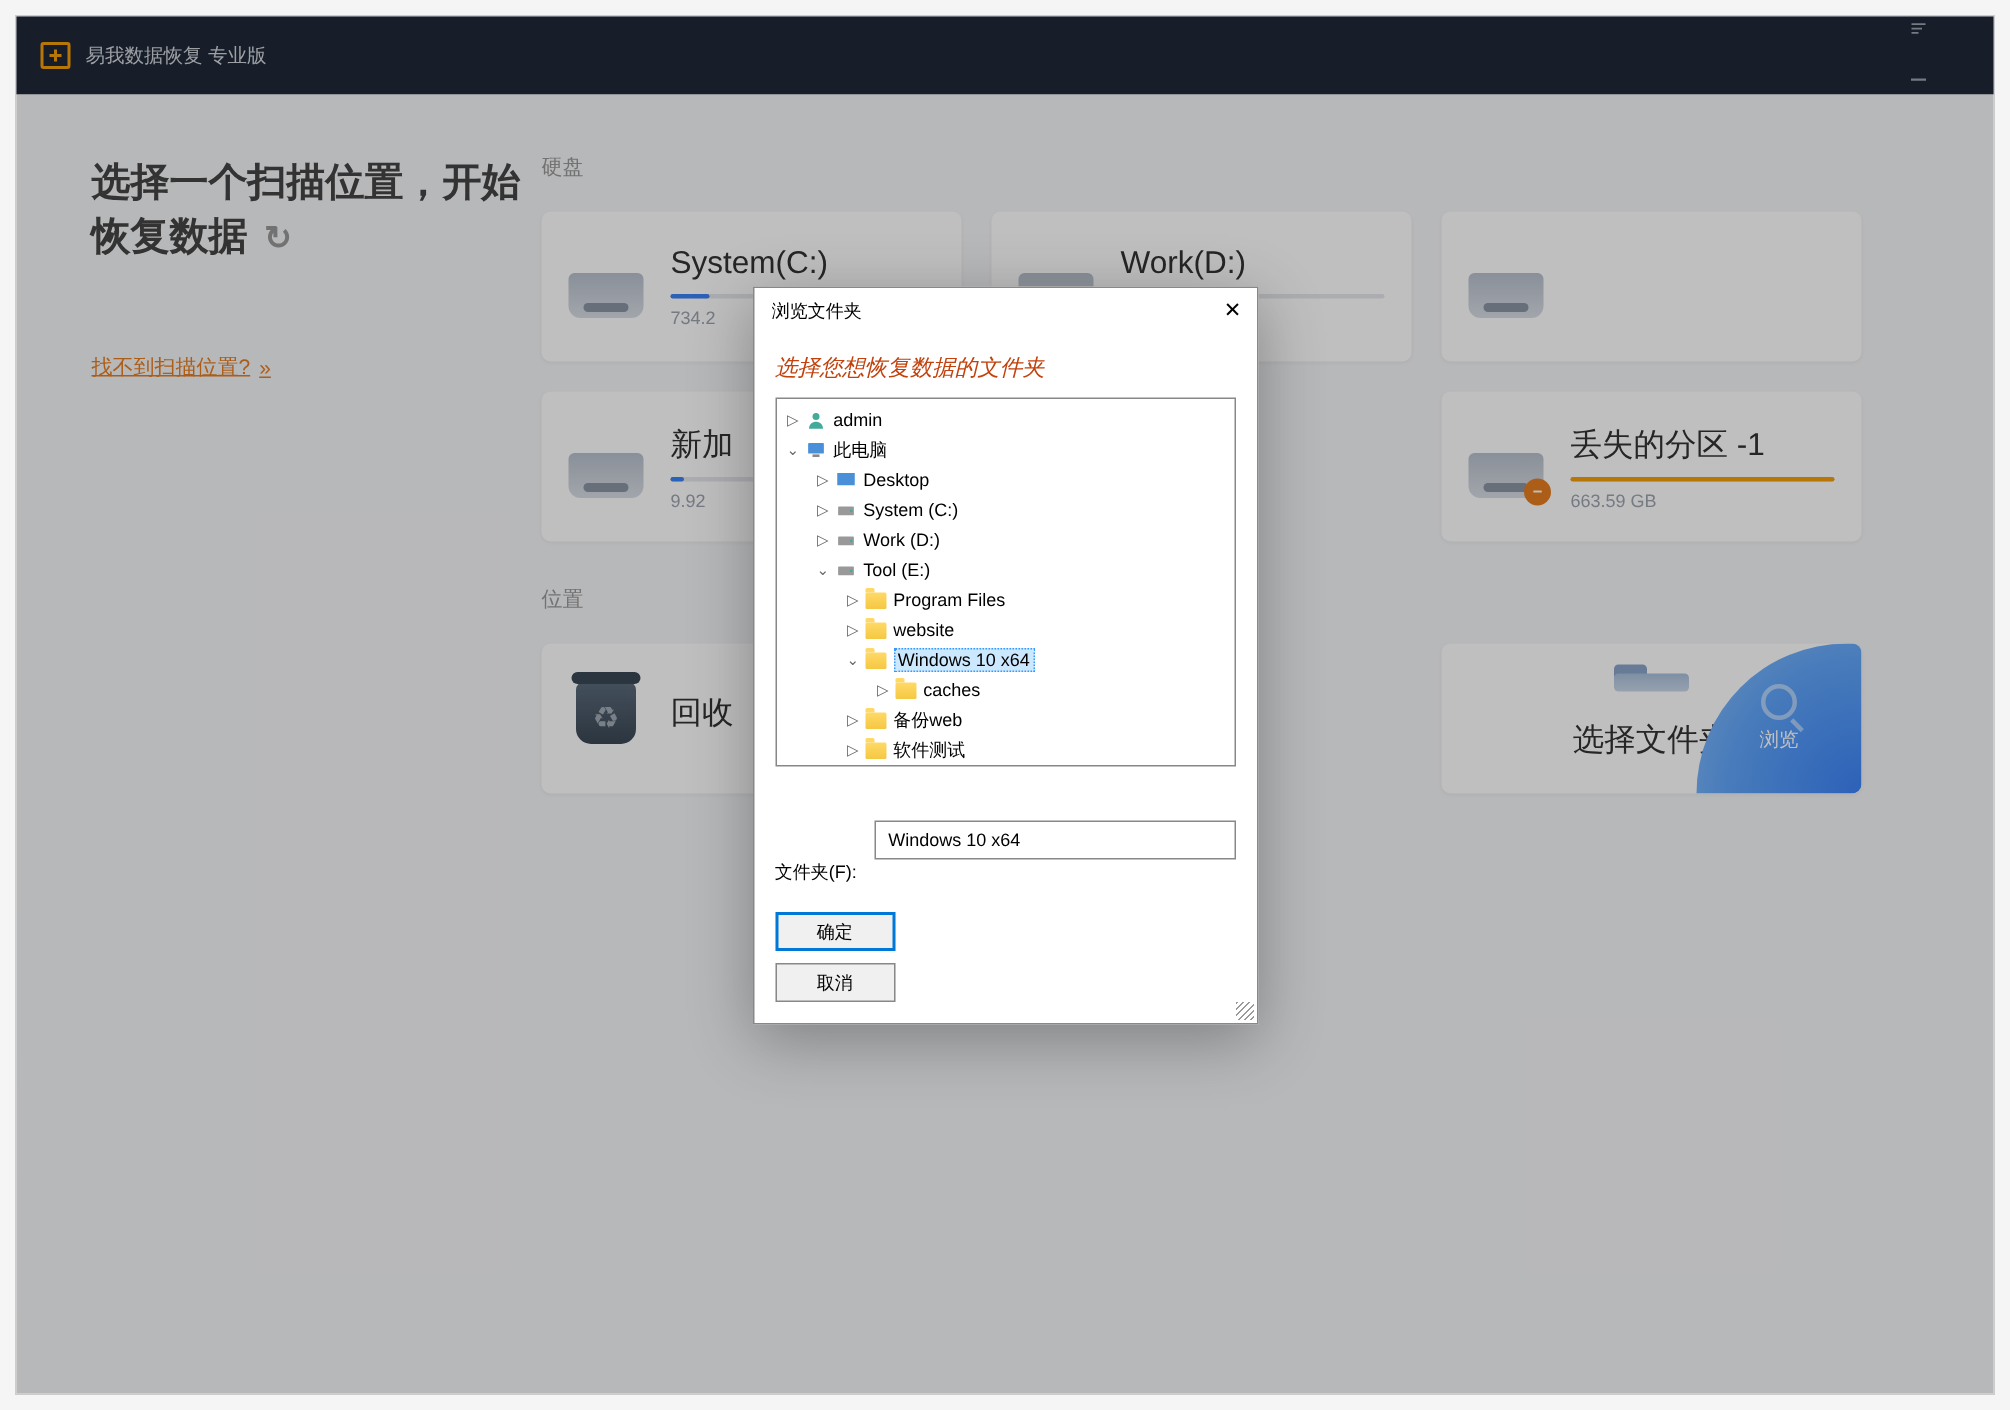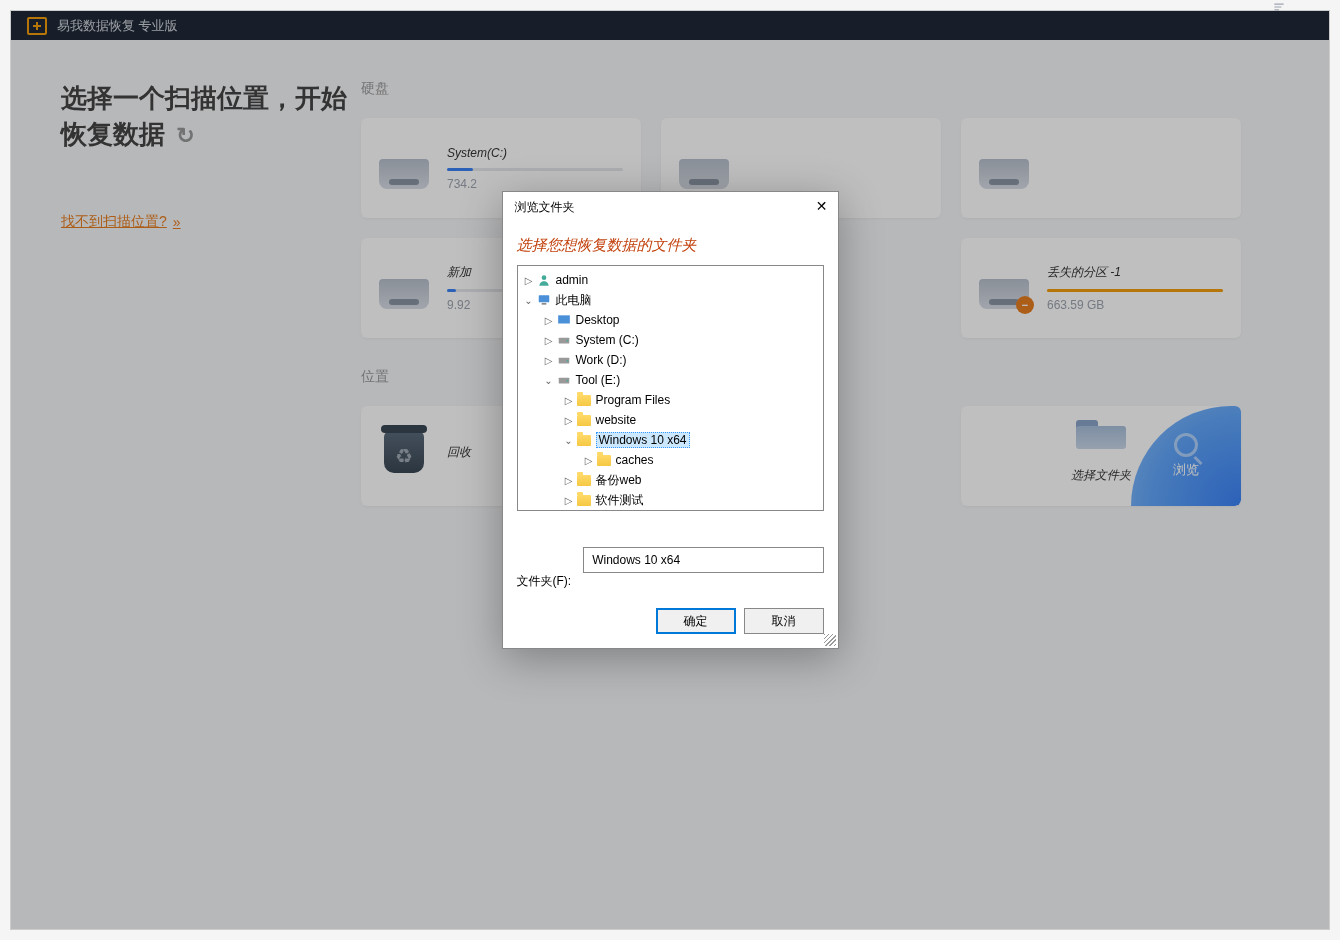--- a/index.html
+++ b/index.html
@@ -1,18 +1,18 @@
 <!DOCTYPE html>
 <html><head>
 <meta charset="utf-8">
 <style>
 * { box-sizing: border-box; margin: 0; padding: 0; font-family: "Microsoft YaHei", "Segoe UI", sans-serif; }
 body { width: 1340px; height: 940px; background: #f5f5f5; overflow: hidden; }
 .app-window { width: 1320px; height: 920px; margin: 10px; background: linear-gradient(to bottom, #ffffff 0%, #f8f9fa 100%); border: 1px solid #ccc; display: flex; flex-direction: column; position: relative; }
-.titlebar { height: 29px; background: #1f2937; display: flex; align-items: center; padding: 0 16px; color: #9ca3af; }
+.titlebar { height: 52px; background: #1f2937; display: flex; align-items: center; padding: 0 16px; color: #9ca3af; }
 .titlebar-left { display: flex; align-items: center; gap: 10px; }
 .app-icon { width: 20px; height: 18px; border: 2px solid #f59e0b; border-radius: 2px; position: relative; }
 .app-icon::before { content: ""; position: absolute; top: 3px; left: 50%; transform: translateX(-50%); width: 2px; height: 8px; background: #f59e0b; }
 .app-icon::after { content: ""; position: absolute; top: 6px; left: 50%; transform: translateX(-50%); width: 8px; height: 2px; background: #f59e0b; }
 .titlebar-text { font-size: 13px; color: #d1d5db; }
 .titlebar-right { margin-left: auto; display: flex; align-items: center; gap: 14px; flex-direction: column; }
 .online-svc { display: flex; align-items: center; gap: 6px; font-size: 12px; color: #d1d5db; cursor: pointer; }
 .win-ctrl { width: 20px; height: 20px; display: flex; align-items: center; justify-content: center; cursor: pointer; color: #9ca3af; }
 .main-content { flex: 1; background: #f5f6f8; position: relative; display: flex; padding: 40px 50px; }
 .left-pane { width: 300px; }
@@ -22,21 +22,21 @@
 .help-arrow { color: #e67e22; }
 .right-pane { flex: 1; }
 .section-label { font-size: 14px; color: #999; margin-bottom: 20px; }
 .drive-grid { display: flex; gap: 20px; flex-wrap: wrap; margin-bottom: 30px; }
 .drive-card { width: 280px; height: 100px; background: #fff; border-radius: 6px; padding: 14px 18px; display: flex; align-items: center; gap: 18px; box-shadow: 0 1px 3px rgba(0,0,0,0.05); }
 .drive-icon { width: 50px; height: 42px; position: relative; }
 .drive-icon .disk-body { width: 50px; height: 30px; background: linear-gradient(to bottom, #b8c0cc, #d8dde5); border-radius: 4px 4px 8px 8px; position: absolute; bottom: 0; }
 .drive-icon .disk-body::after { content: ""; position: absolute; bottom: 4px; left: 50%; transform: translateX(-50%); width: 30px; height: 6px; background: #8a94a3; border-radius: 3px; }
 .drive-icon.warn .warn-badge { position: absolute; right: -5px; bottom: -5px; width: 18px; height: 18px; border-radius: 50%; background: #e67e22; display: flex; align-items: center; justify-content: center; color: #fff; font-size: 11px; font-weight: bold; }
 .drive-info { flex: 1; }
-.drive-name { font-size: 12px; color: #333; margin-bottom: 8px; font-style: italic; }
+.drive-name { font-size: 21px; color: #333; margin-bottom: 8px; }
 .drive-bar { width: 100%; height: 3px; background: #e5e7eb; border-radius: 2px; margin-bottom: 6px; position: relative; }
 .drive-bar .fill { height: 100%; background: #3b82f6; border-radius: 2px; }
 .drive-bar.orange .fill { background: #f59e0b; }
 .drive-size { font-size: 12px; color: #9ca3af; }
 .recycle-icon { width: 50px; height: 50px; position: relative; }
 .recycle-body { width: 40px; height: 42px; background: linear-gradient(to bottom, #5b6b7c, #3a4754); border-radius: 6px 6px 10px 10px; margin: 0 auto; position: relative; }
 .recycle-body::before { content: ""; position: absolute; top: -6px; left: -3px; right: -3px; height: 8px; background: #3a4754; border-radius: 4px; }
 .recycle-arrow { position: absolute; top: 50%; left: 50%; transform: translate(-50%, -50%); color: #a0aab5; font-size: 20px; }
 .folder-card { position: relative; overflow: hidden; flex-direction: column; }
 .folder-ic { width: 50px; height: 42px; position: relative; }
@@ -59,21 +59,21 @@
 .tree-item { display: flex; align-items: center; height: 20px; font-size: 12px; color: #000; cursor: pointer; }
 .tree-item.sel .label-text { background: #cce8ff; border: 1px dotted #3399ff; padding: 0 2px; }
 .caret { width: 14px; text-align: center; color: #666; font-size: 10px; }
 .node-ic { width: 16px; height: 14px; margin-right: 4px; display: inline-flex; align-items: center; justify-content: center; }
 .ic-user svg, .ic-pc svg, .ic-desk svg, .ic-drive svg { width: 14px; height: 14px; }
 .ic-folder { width: 14px; height: 11px; background: linear-gradient(to bottom, #ffd968, #f5c842); border-radius: 1px; position: relative; }
 .ic-folder::before { content: ""; position: absolute; top: -3px; left: 0; width: 6px; height: 3px; background: #ffd968; border-radius: 1px 1px 0 0; }
 .dlg-input-row { display: flex; align-items: center; padding: 18px 14px 10px; gap: 12px; }
 .dlg-input-label { font-size: 12px; color: #000; margin-top: 44px; }
 .dlg-input { flex: 1; height: 26px; border: 1px solid #888; padding: 0 8px; font-size: 12px; }
-.dlg-buttons { display: flex; gap: 8px; padding: 8px 14px 14px; justify-content: flex-end; }
+.dlg-buttons { display: flex; gap: 8px; padding: 8px 14px 14px; justify-content: flex-end; flex-direction: column; }
 .dlg-btn { width: 80px; height: 26px; border: 1px solid #888; background: #f0f0f0; font-size: 12px; cursor: pointer; }
 .dlg-btn.primary { border: 2px solid #0078d7; }
 .dlg-resize { position: absolute; bottom: 2px; right: 2px; width: 12px; height: 12px; background: repeating-linear-gradient(135deg, #999 0, #999 1px, transparent 1px, transparent 3px); cursor: nwse-resize; }
 .ind-0 { padding-left: 4px; }
 .ind-2 { padding-left: 24px; }
 .ind-3 { padding-left: 44px; }
 .ind-4 { padding-left: 64px; }
 </style>
 </head>
 <body>
@@ -141,20 +141,27 @@
             <div class="drive-bar">
                 <div class="fill" style="width:15%"></div>
               </div>
             <div class="drive-size">734.2</div>
           </div>
         </div>
         <div class="drive-card">
           <div class="drive-icon">
               <div class="disk-body"></div>
             </div>
+          <div class="drive-info">
+            <div class="drive-name">Work(D:)</div>
+            <div class="drive-bar">
+                <div class="fill" style="width:10%"></div>
+              </div>
+            <div class="drive-size">7 GB</div>
+          </div>
         </div>
         <div class="drive-card">
           <div class="drive-icon">
               <div class="disk-body"></div>
             </div>
         </div>
         <div class="drive-card">
           <div class="drive-icon">
               <div class="disk-body"></div>
             </div>

